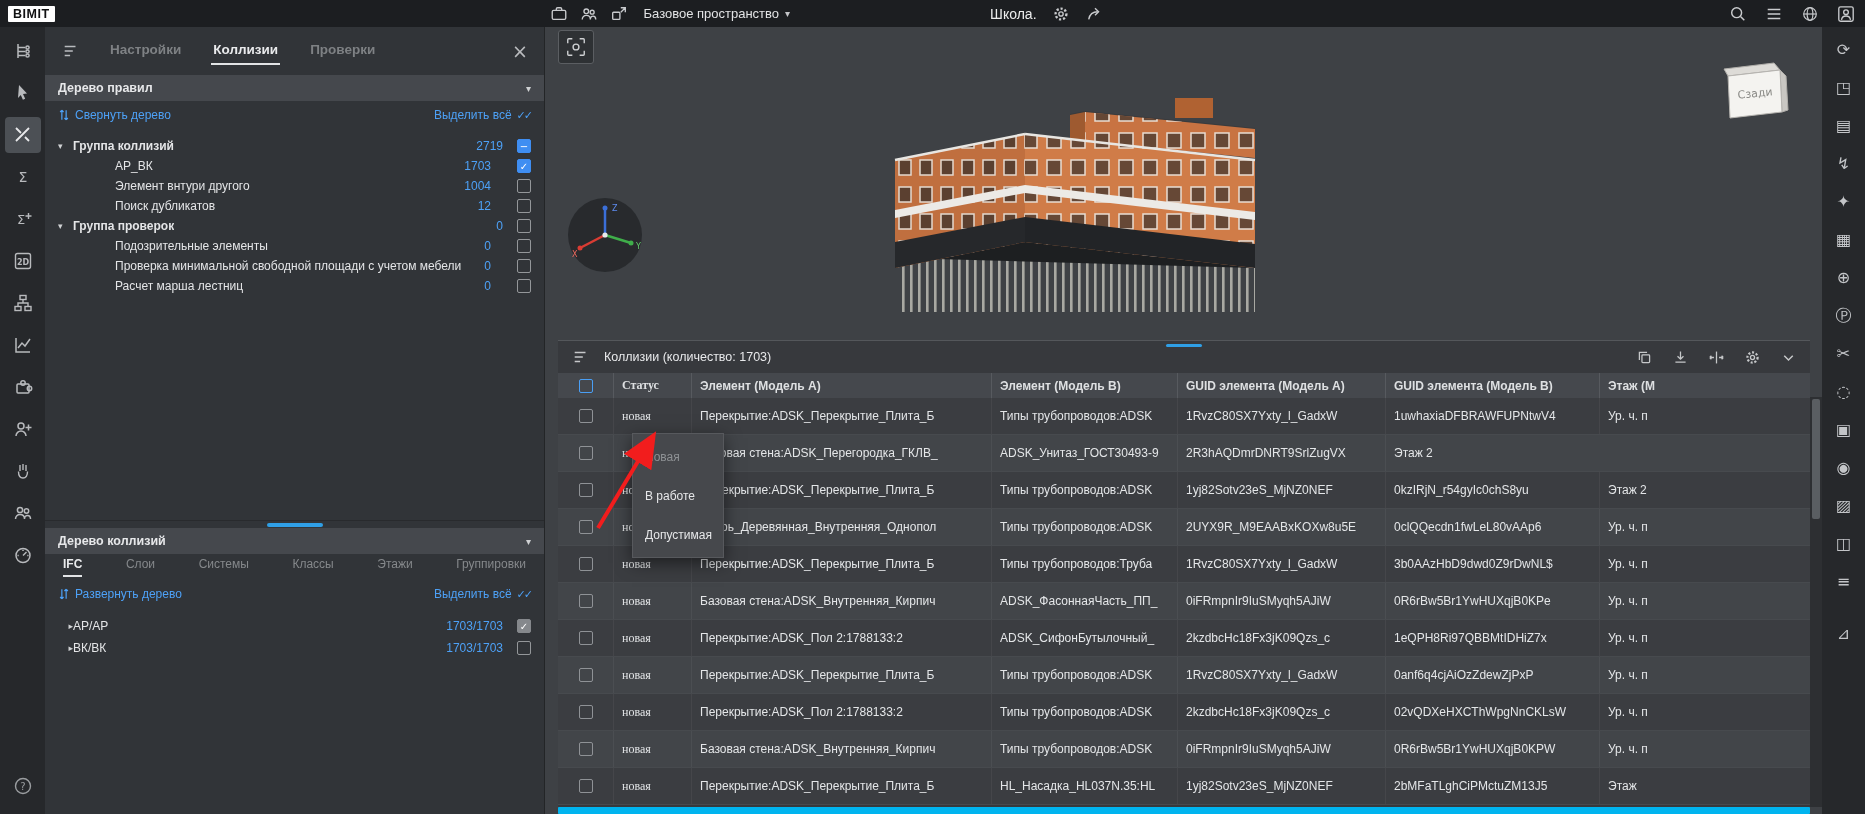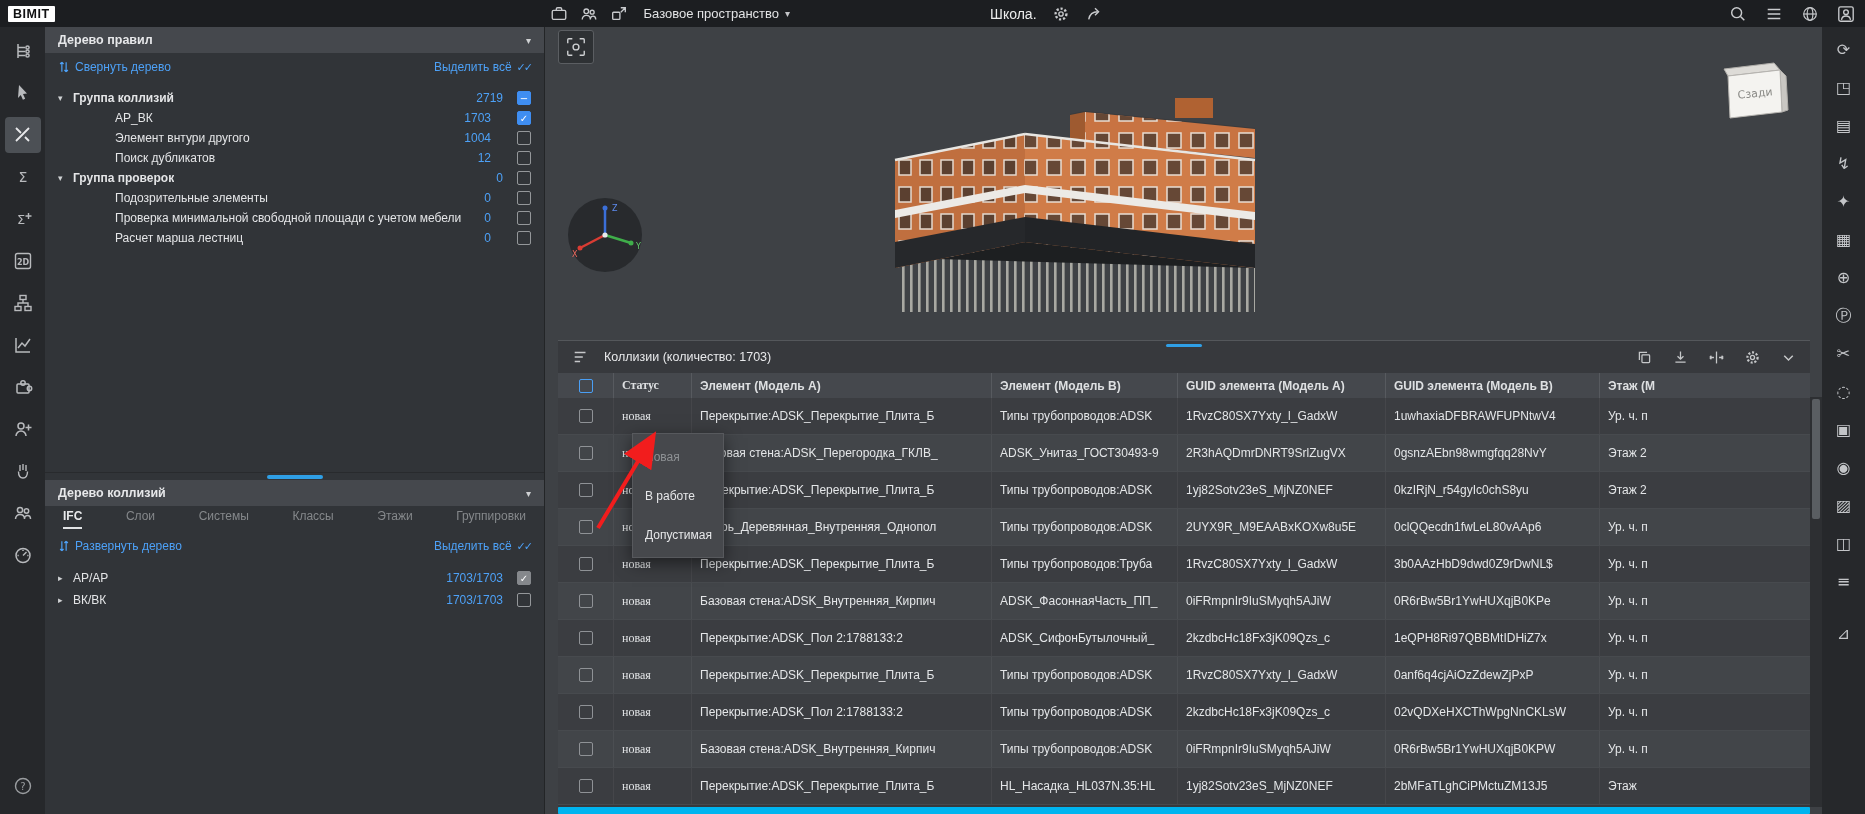--- a/index.html
+++ b/index.html
@@ -57,21 +57,21 @@
   .tw-cb.on::before { content:"\2713"; }
   .tw-cb.ind::before { content:"\2212"; }
   .tw-cb.on-gray { background:#85888c; border-color:#85888c; }
   .tw-cb.on-gray::before { content:"\2713"; }
   .divider { height:8px; flex:none; border-top:1px solid #282a2d; position:relative; }
   .drag-handle { position:absolute; left:50%; top:2px; transform:translateX(-50%); width:56px; height:4px; background:#2f9fe6; border-radius:2px; cursor:row-resize; }
   .ctree-tabs { height:26px; flex:none; display:fl
 ex; display:flex; align-items:center; justify-content:space-between; padding:0 18px; }
   .c-tab { font-size:12px; color:#85888b; padding-bottom:4px; border-bottom:2px solid transparent; cursor:pointer; }
   .c-tab.active { color:#e9eaec; border-bottom-color:#e2e4e6; font-weight:700; }
-  .tree.coll .tree-row { height:22px; }
+  .tree.coll .tree-row { height:22px;text-align:right; }
   .p-fill { flex:1; }
 
   
   .viewport { flex:1; position:relative; background:#3e4145; overflow:hidden; }
   .focus-btn { position:absolute; left:13px; top:3px; width:36px; height:34px; background:#2e3134; border:1px solid #5b5e62; border-radius:3px; display:grid; place-items:center; cursor:pointer; z-index:3; }
   .gizmo { position:absolute; left:20px; top:168px; z-index:2; cursor:pointer; }
   .building { position:absolute; left:330px; top:45px; z-index:1; }
   .viewcube { position:absolute; right:28px; top:33px; z-index:3; cursor:pointer; }
 
   
@@ -282,20 +282,35 @@
       </button>
       <button class="ib-btn ib-help">
         <svg width="20" height="20" viewBox="0 0 20 20" fill="none" stroke="#9a9da0" stroke-width="1.4">
             <circle cx="10" cy="10" r="7.5"></circle>
             <text x="10" y="13.5" font-size="10" fill="#9a9da0" stroke="none" text-anchor="middle">?</text>
           </svg>
       </button>
     </nav>
 
     <aside class="panel">
+      <div class="p-tabs">
+        <span class="tb-icon">
+          <svg width="18" height="18" viewBox="0 0 20 20" fill="none" stroke="#b9bbbe" stroke-width="1.6">
+              <path d="M3 5h12M3 10h9M3 15h6"></path>
+            </svg>
+        </span>
+
+          <div class="p-tab">Настройки</div>
+
+          <div class="p-tab active">Коллизии</div>
+
+          <div class="p-tab">Проверки</div>
+
+        <span class="p-close glyph-txt">×</span>
+      </div>
 
       <div class="sec-head">
         <span>Дерево правил</span>
         <span class="sec-chev">▾</span>
       </div>
 
       <div class="links-row">
         <span class="link">
           <svg width="12" height="12" viewBox="0 0 14 14" fill="none" stroke="#4da1f7" stroke-width="1.4">
               <path d="M4.5 1.5v11M4.5 1.5 2.5 3.5M4.5 1.5l2 2M9.5 12.5v-11M9.5 12.5l-2-2M9.5 12.5l2-2"></path>
@@ -562,21 +577,20 @@
             </div>
 
             <div class="trow">
               <div class="tc c0">
                 <span class="cb"></span>
               </div>
               <div class="tc c1">новая</div>
               <div class="tc c2">Базовая стена:ADSK_Перегородка_ГКЛВ_</div>
               <div class="tc c3">ADSK_Унитаз_ГОСТ30493-9</div>
               <div class="tc c4">2R3hAQDmrDNRT9SrlZugVX</div>
-              <div class="tc c5">0gsnzAEbn98wmgfqq28NvY</div>
               <div class="tc c6">Этаж 2</div>
             </div>
 
             <div class="trow">
               <div class="tc c0">
                 <span class="cb"></span>
               </div>
               <div class="tc c1">новая</div>
               <div class="tc c2">Перекрытие:ADSK_Перекрытие_Плита_Б</div>
               <div class="tc c3">Типы трубопроводов:ADSK</div>

